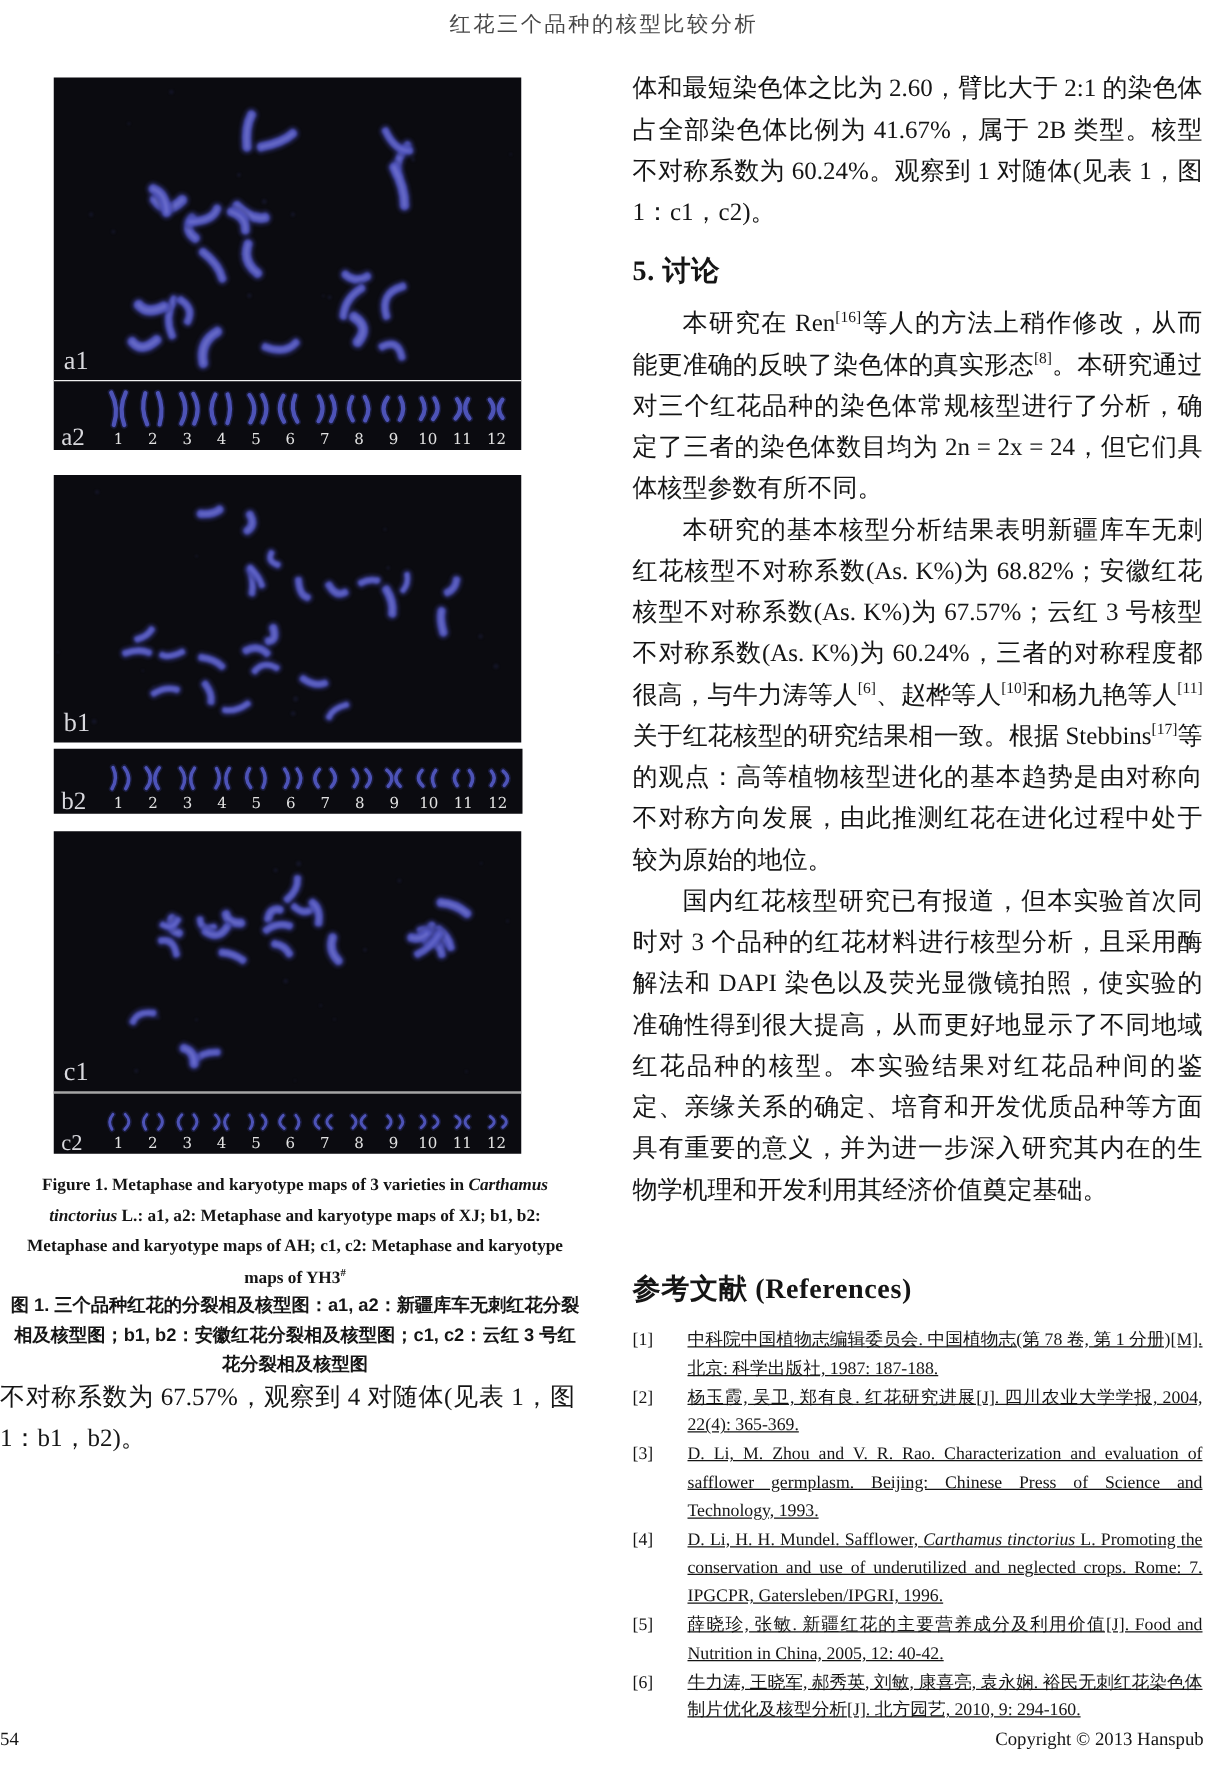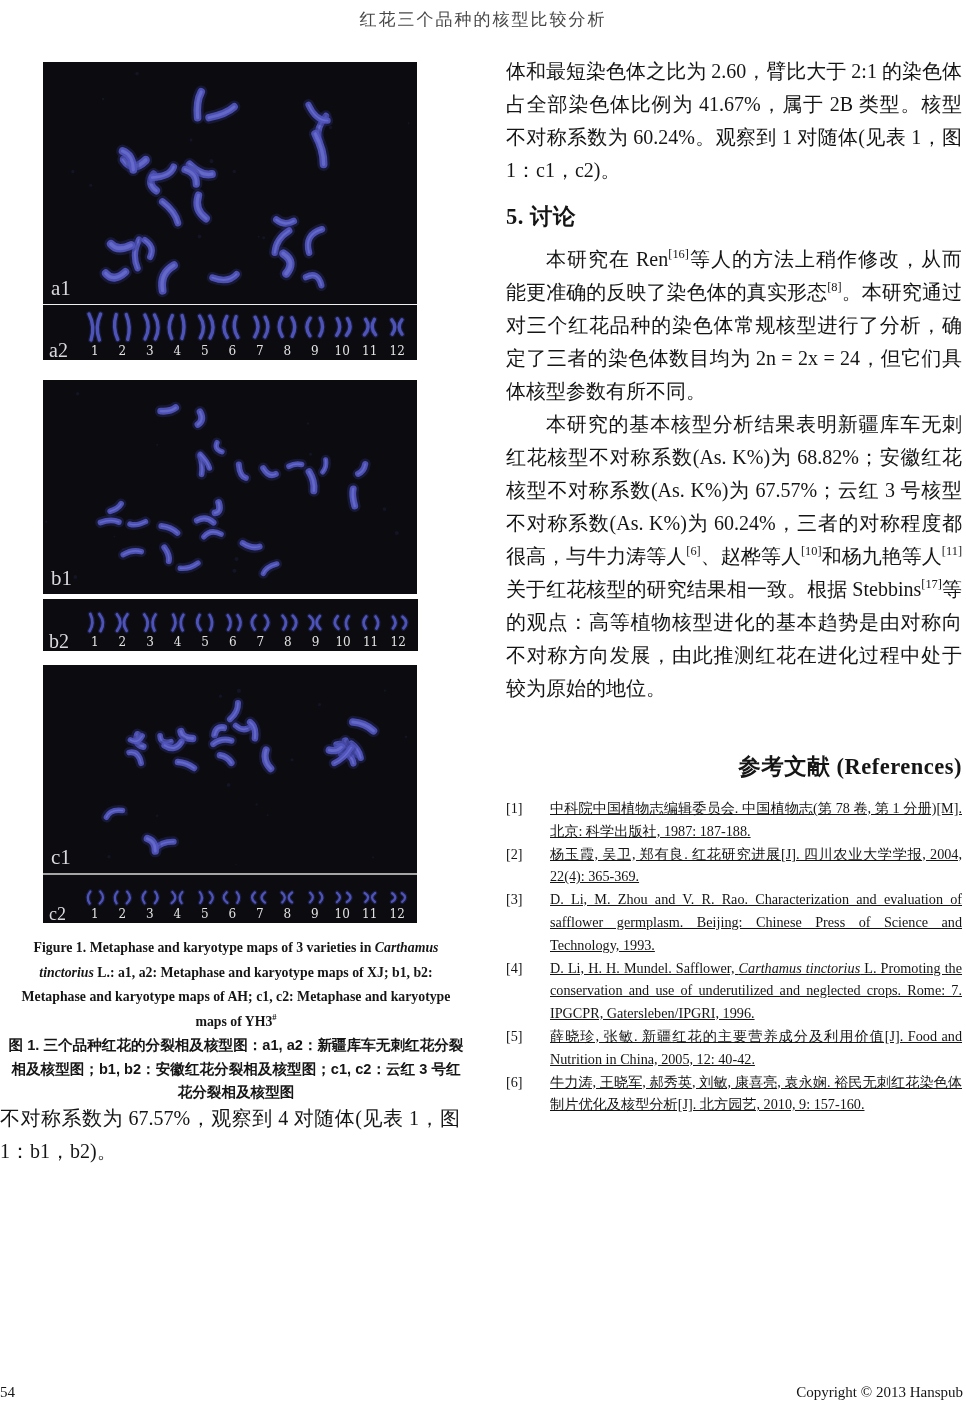--- a/index.html
+++ b/index.html
@@ -34,21 +34,21 @@
   .cap-zh { font-weight:bold; font-size:14.6px; line-height:23.5px;
     font-family:"Liberation Sans","DejaVu Sans",sans-serif; }
 
   
   .body-p { font-size:20px; line-height:33px; text-align:justify; }
   .indent { text-indent:2em; }
   sup { font-size:.62em; line-height:0; }
   .left-text { position:absolute; left:0; top:1102px; width:460px; }
   .right-col { position:absolute; left:506px; top:55px; width:456px; }
   h2.disc { font-size:22.5px; margin:14px 0 11px 0; letter-spacing:.5px; }
-  h2.refs { font-size:22.5px; margin:46px 0 15px 0; letter-spacing:.5px;text-align:right; }
+  h2.refs { font-size:22.5px; margin:46px 0 15px 0; letter-spacing:.5px; }
 
   
   .ref-row { display:flex; font-size:14.2px; line-height:22.8px; text-align:justify; }
   .ref-marker { flex:0 0 44px; }
   .ref-text { flex:1;text-decoration:underline; }
 
   
   .footer-num { position:absolute; left:0; top:1384px; font-size:15px; }
   .footer-copy { position:absolute; right:3px; top:1384px; font-size:15px; }
 </style>
@@ -692,20 +692,21 @@
 
   <div class="left-text">
     <p class="body-p">不对称系数为 67.57%，观察到 4 对随体(见表 1，图 1：b1，b2)。</p>
   </div>
 
   <div class="right-col">
     <p class="body-p">体和最短染色体之比为 2.60，臂比大于 2:1 的染色体占全部染色体比例为 41.67%，属于 2B 类型。核型不对称系数为 60.24%。观察到 1 对随体(见表 1，图 1：c1，c2)。</p>
     <h2 class="disc">5. 讨论</h2>
     <p class="body-p indent">本研究在 Ren<sup>[16]</sup>等人的方法上稍作修改，从而能更准确的反映了染色体的真实形态<sup>[8]</sup>。本研究通过对三个红花品种的染色体常规核型进行了分析，确定了三者的染色体数目均为 2n = 2x = 24，但它们具体核型参数有所不同。</p>
     <p class="body-p indent">本研究的基本核型分析结果表明新疆库车无刺红花核型不对称系数(As. K%)为 68.82%；安徽红花核型不对称系数(As. K%)为 67.57%；云红 3 号核型不对称系数(As. K%)为 60.24%，三者的对称程度都很高，与牛力涛等人<sup>[6]</sup>、赵桦等人<sup>[10]</sup>和杨九艳等人<sup>[11]</sup>关于红花核型的研究结果相一致。根据 Stebbins<sup>[17]</sup>等的观点：高等植物核型进化的基本趋势是由对称向不对称方向发展，由此推测红花在进化过程中处于较为原始的地位。</p>
+    <p class="body-p indent">国内红花核型研究已有报道，但本实验首次同时对 3 个品种的红花材料进行核型分析，且采用酶解法和 DAPI 染色以及荧光显微镜拍照，使实验的准确性得到很大提高，从而更好地显示了不同地域红花品种的核型。本实验结果对红花品种间的鉴定、亲缘关系的确定、培育和开发优质品种等方面具有重要的意义，并为进一步深入研究其内在的生物学机理和开发利用其经济价值奠定基础。</p>
     <h2 class="refs">参考文献  (References)</h2>
     <div id="refs">
         <div class="ref-row">
           <span class="ref-marker">[1]</span>
           <div class="ref-text">中科院中国植物志编辑委员会. 中国植物志(第 78 卷, 第 1 分册)[M]. 北京: 科学出版社, 1987: 187-188.</div>
         </div>
         <div class="ref-row">
           <span class="ref-marker">[2]</span>
           <div class="ref-text">杨玉霞, 吴卫, 郑有良. 红花研究进展[J]. 四川农业大学学报, 2004, 22(4): 365-369.</div>
         </div>
@@ -716,21 +717,21 @@
         <div class="ref-row">
           <span class="ref-marker">[4]</span>
           <div class="ref-text">D. Li, H. H. Mundel. Safflower, <i>Carthamus tinctorius</i> L. Promoting the conservation and use of underutilized and neglected crops. Rome: 7. IPGCPR, Gatersleben/IPGRI, 1996.</div>
         </div>
         <div class="ref-row">
           <span class="ref-marker">[5]</span>
           <div class="ref-text">薛晓珍, 张敏. 新疆红花的主要营养成分及利用价值[J]. Food and Nutrition in China, 2005, 12: 40-42.</div>
         </div>
         <div class="ref-row">
           <span class="ref-marker">[6]</span>
-          <div class="ref-text">牛力涛, 王晓军, 郝秀英, 刘敏, 康喜亮, 袁永娴. 裕民无刺红花染色体制片优化及核型分析[J]. 北方园艺, 2010, 9: 157-160.</div>
+          <div class="ref-text">牛力涛, 王晓军, 郝秀英, 刘敏, 康喜亮, 袁永娴. 裕民无刺红花染色体制片优化及核型分析[J]. 北方园艺, 2010, 9: 294-160.</div>
         </div>
       </div>
   </div>
 
   <div class="footer-num">54</div>
   <div class="footer-copy">Copyright © 2013 Hanspub</div>
 
 </div>
 
 </body></html>

